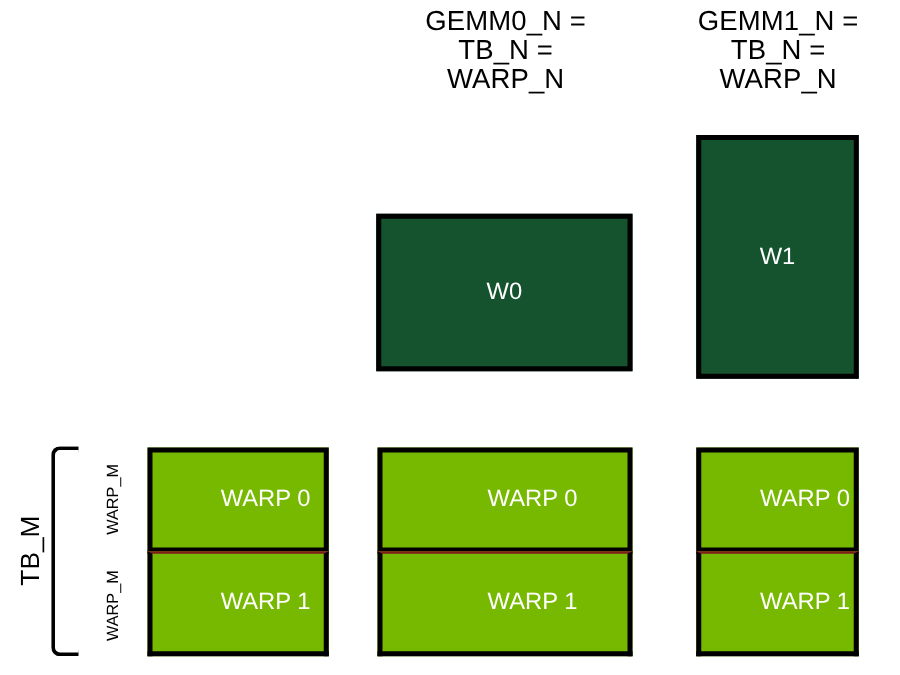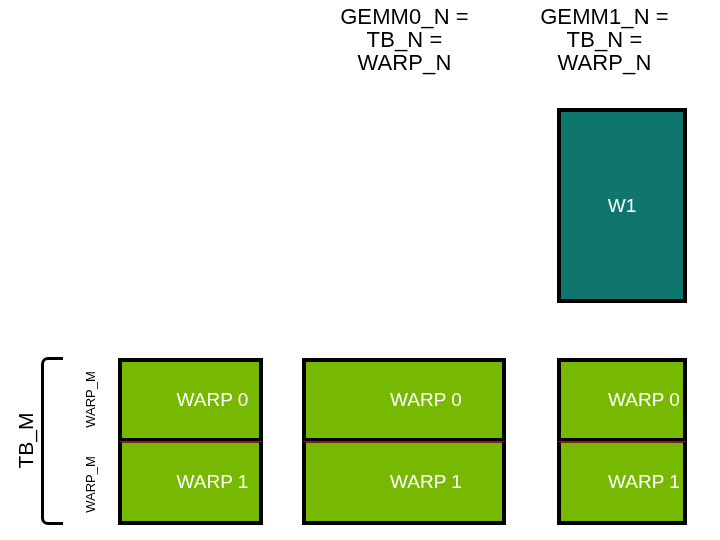--- a/index.html
+++ b/index.html
@@ -27,26 +27,26 @@
   .col-caption {
     position: absolute;
     text-align: center;
     font-size: 22px;
     line-height: 23px;
     color: #000000;
     white-space: pre;
     letter-spacing: 0.1px;
   }
   #caption-gemm0 { left: 303px; top: 5px; width: 203px; }
-  #caption-gemm1 { left: 540px; top: 5px; width: 129px; }
+  #caption-gemm1 { left: 558px; top: 5px; width: 129px; }
 
   
   .blue-box {
     position: absolute;
-    background: #0f766e;
+    background: #14532d;
     border: 4px solid #000000;
     box-sizing: border-box;
     color: #ffffff;
     font-size: 19px;
     display: flex;
     align-items: center;
     justify-content: center;
   }
   #blue-w0 {
     left: 301px; top: 171px;
@@ -125,20 +125,21 @@
 <div class="canvas">
 
   <div class="col-caption" id="caption-gemm0">GEMM0_N =
 TB_N =
 WARP_N</div>
 
   <div class="col-caption" id="caption-gemm1">GEMM1_N =
 TB_N =
 WARP_N</div>
 
+  <div class="blue-box" id="blue-w0">W0</div>
 
   <div class="blue-box" id="blue-w1">W1</div>
 
   <div id="tb-m-bracket"></div>
 
   <div class="vlabel" id="label-tb-m">TB_M</div>
 
   <div class="vlabel warp-m-label" id="label-warp-m-0">WARP_M</div>
 
   <div class="vlabel warp-m-label" id="label-warp-m-1">WARP_M</div>

